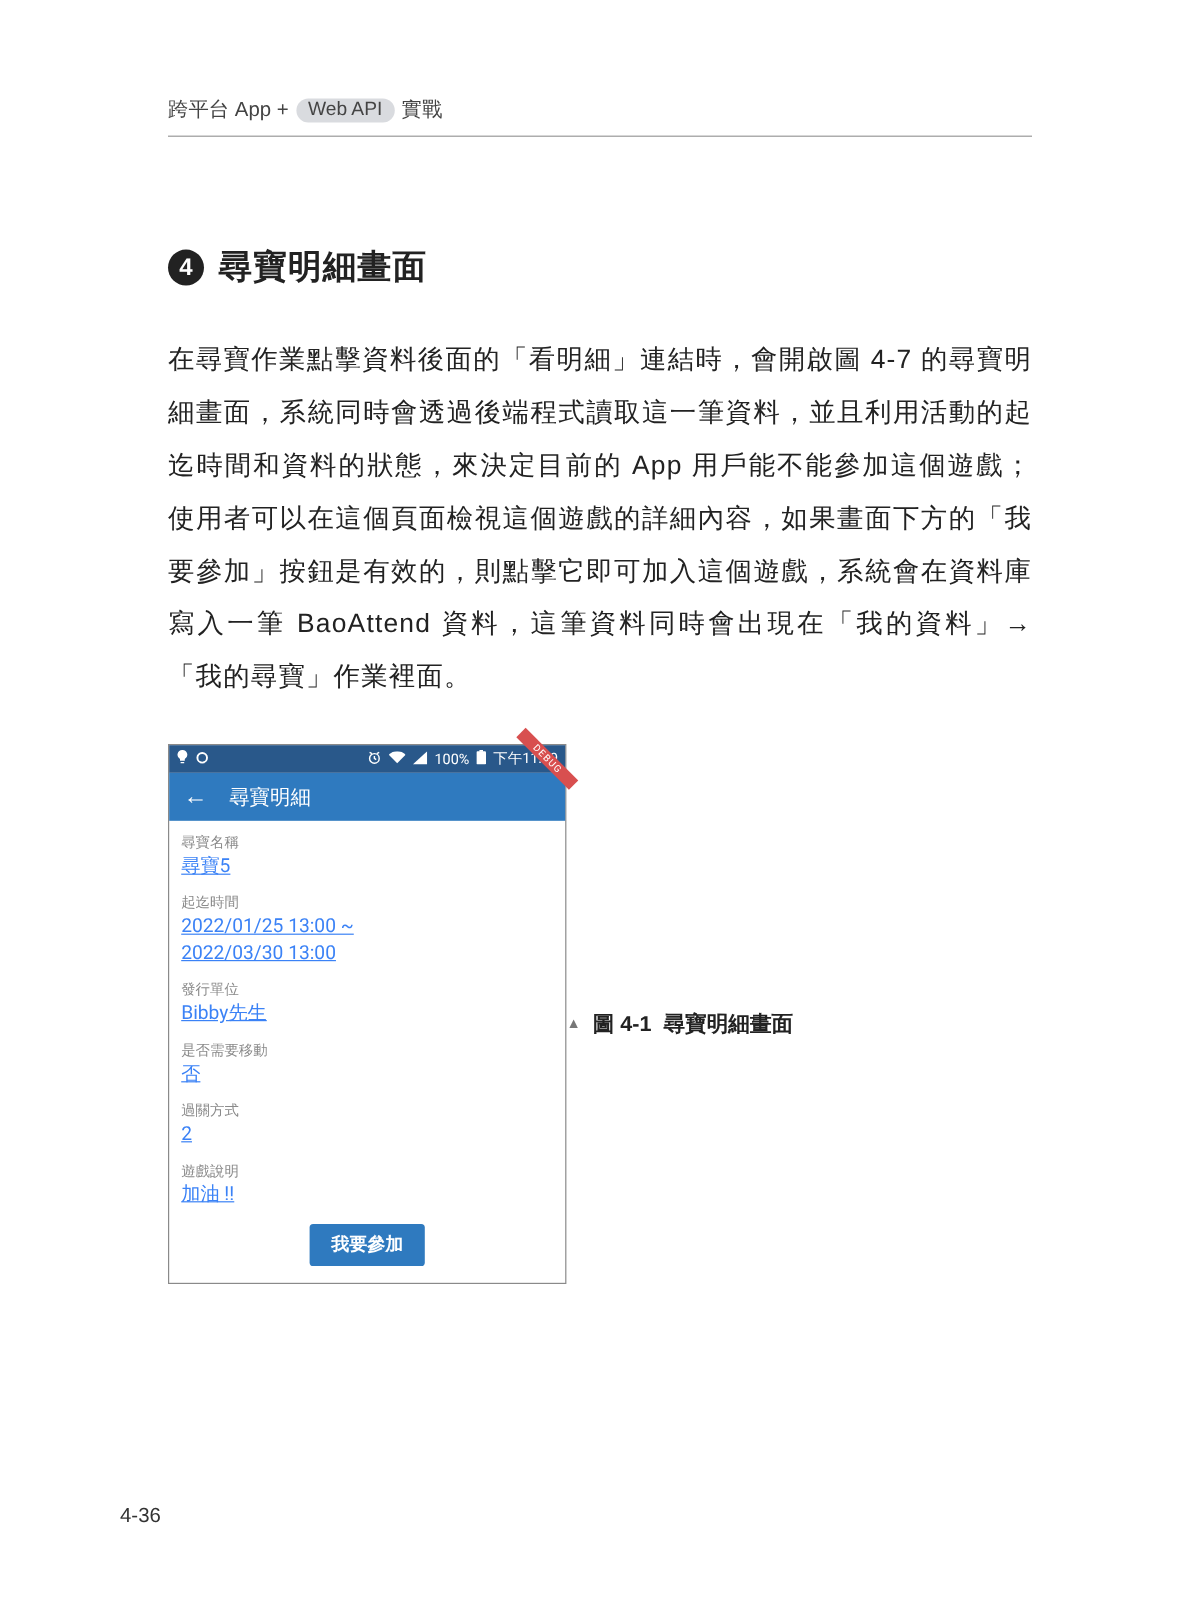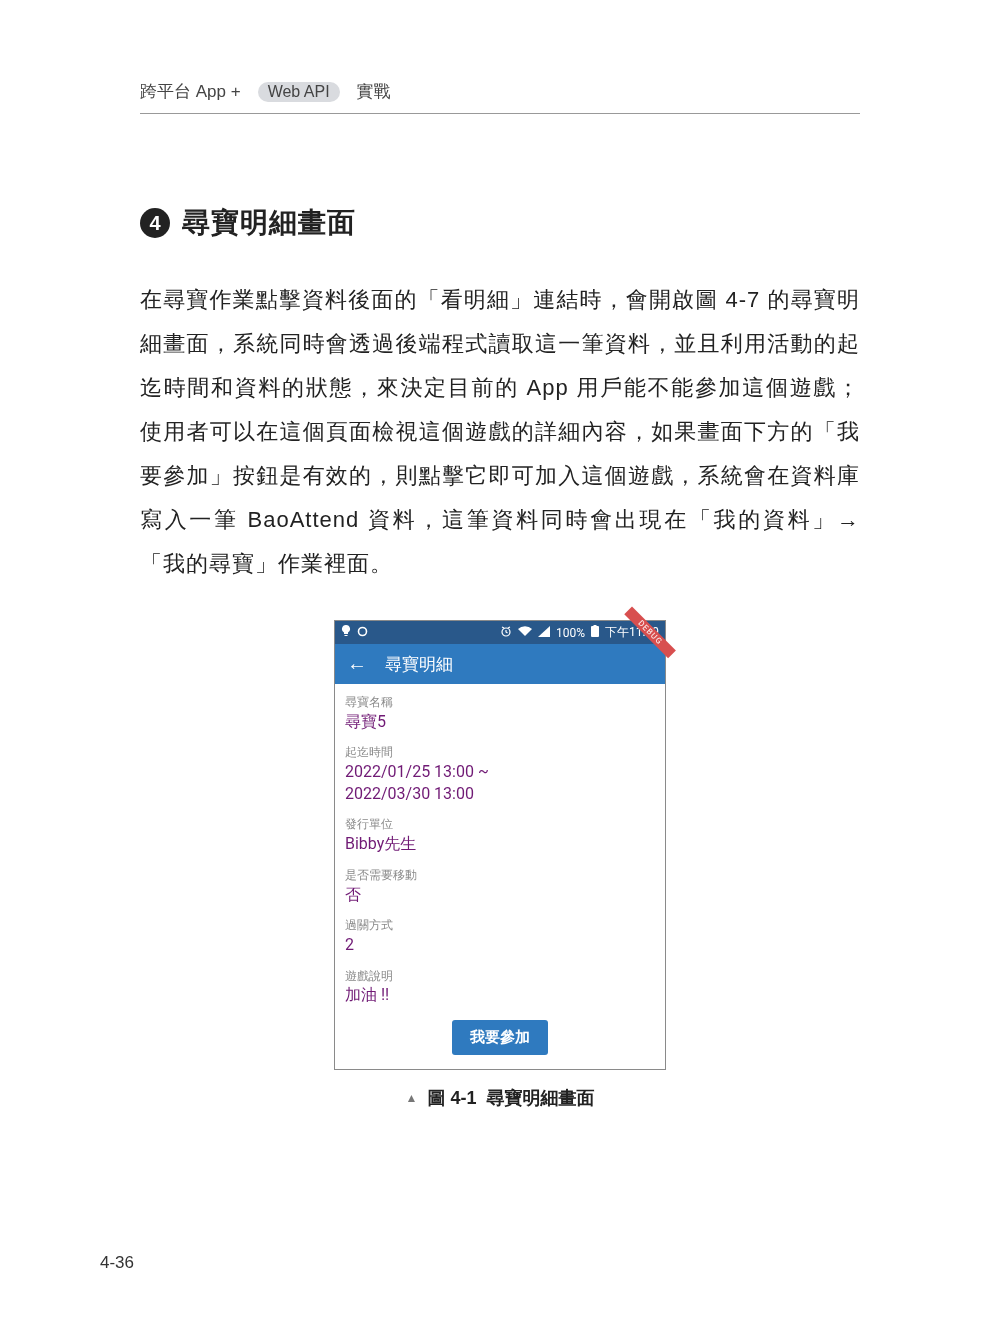--- a/index.html
+++ b/index.html
@@ -15,21 +15,21 @@
     padding: 80px 140px 60px 140px;
   }
   .running-head {
     font-size: 17px;
     color: #444;
     padding-bottom: 10px;
     border-bottom: 1px solid #999;
     margin-bottom: 90px;
     display: flex;
     align-items: center;
-    gap: 17px;
+    gap: 6px;
   }
   .running-head .chip {
     background: #d9dbdf;
     border-radius: 12px;
     padding: 1px 10px;
     font-size: 16px;
   }
   .section-title {
     display: flex;
     align-items: center;
@@ -53,21 +53,21 @@
   .body-text {
     font-size: 22px;
     line-height: 2.0;
     letter-spacing: 1.0px;
     text-align: justify;
     margin-bottom: 34px;
   }
   
   .phone-wrap {
     display: flex;
-    flex-direction: column;
+    flex-direction: row;
     align-items: center;
   }
   .phone {
     width: 332px;
     border: 1px solid #8a8a8a;
     background: #fff;
     font-family: Roboto, "Noto Sans", sans-serif;
   }
   .statusbar {
     height: 23px;
@@ -106,23 +106,24 @@
     padding: 4px 10px 10px 10px;
   }
   .field { padding: 6px 0 4px 0; border-bottom: 0; }
   .field .label {
     font-size: 12px;
     color: #8a8a8a;
     line-height: 1.4;
   }
   .field .value {
     font-size: 16px;
-    color: #701a75;
+    color: #3b82f6;
     line-height: 1.35;
     padding-bottom: 2px;
+    text-decoration: underline;
   }
   .join-btn {
     display: block;
     margin: 8px auto 4px auto;
     background: #2f7abf;
     color: #fff;
     border: none;
     border-radius: 3px;
     padding: 8px 18px;
     font-size: 15px;

